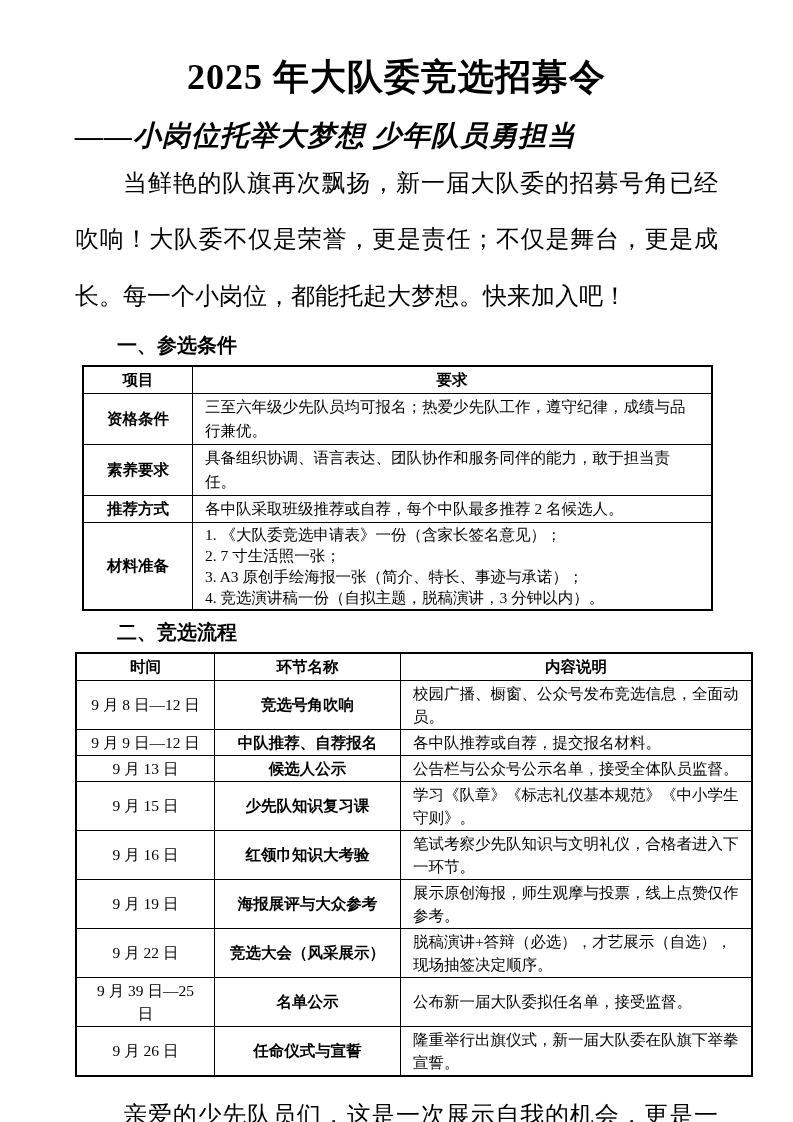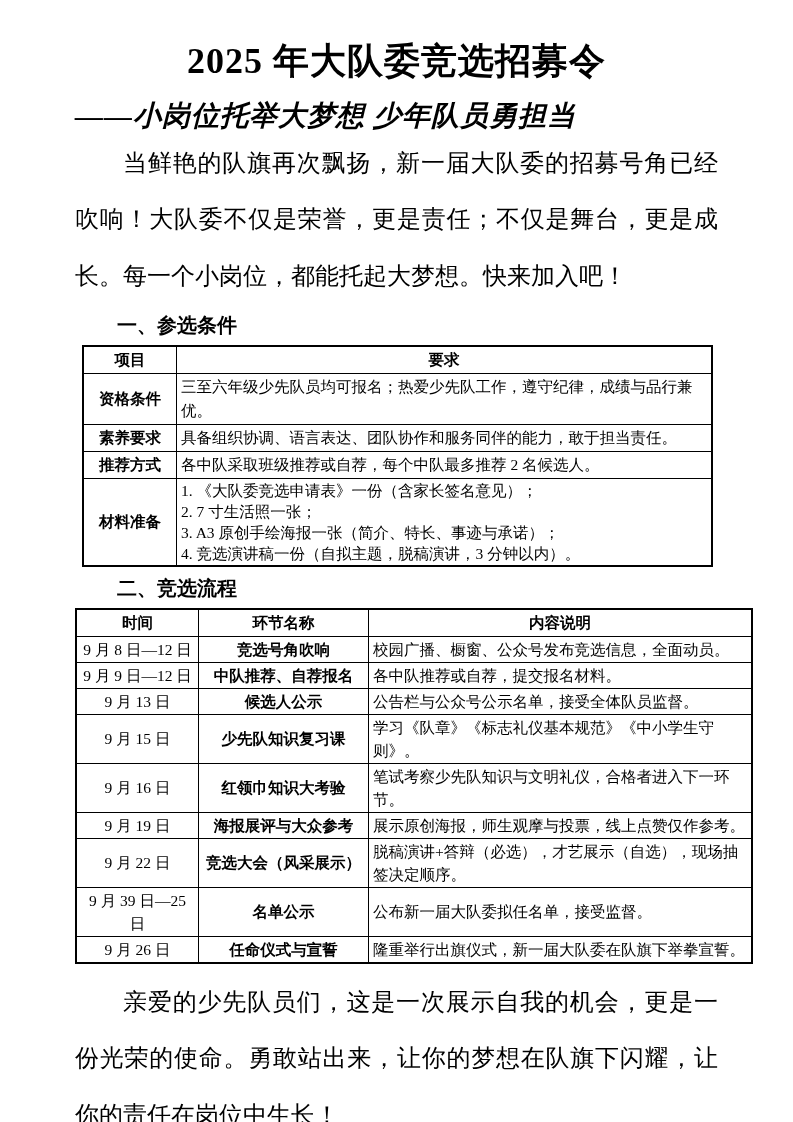--- a/index.html
+++ b/index.html
@@ -10,21 +10,21 @@
     background: #ffffff;
     color: #000000;
     font-family: "Liberation Serif", "DejaVu Serif", serif;
     overflow: hidden;
     box-sizing: border-box;
   }
   .content {
     padding: 38px 75px 0 75px;
   }
   .doc-title {
-    margin: 0;
+    margin: 16px;
     font-size: 36px;
     font-weight: bold;
     text-align: center;
     letter-spacing: 1px;
     line-height: 1.3;
   }
   .doc-subtitle {
     margin-top: 12px;
     font-size: 28px;
     font-weight: bold;
@@ -49,21 +49,21 @@
     font-weight: bold;
   }
   table {
     border-collapse: collapse;
     table-layout: fixed;
     font-size: 15.5px;
     color: #000;
   }
   table th, table td {
     border: 1px solid #000;
-    padding: 1px 4px;
+    padding: 1px 12px;
     line-height: 24px;
     overflow: hidden;
   }
   table th { font-weight: bold; text-align: center; }
   .t1 { width: 631px; margin-left: 7px; border: 2px solid #000; }
   .t1 .c-label { width: 84px; text-align: center; font-weight: bold; }
   .t1 td.c-req { text-align: left; }
   .t1 .materials div { line-height: 21px; white-space: nowrap; }
   .t2 { width: 678px; margin-left: 0; border: 2px solid #000; }
   .t2 .c-time { width: 113px; text-align: center; }

